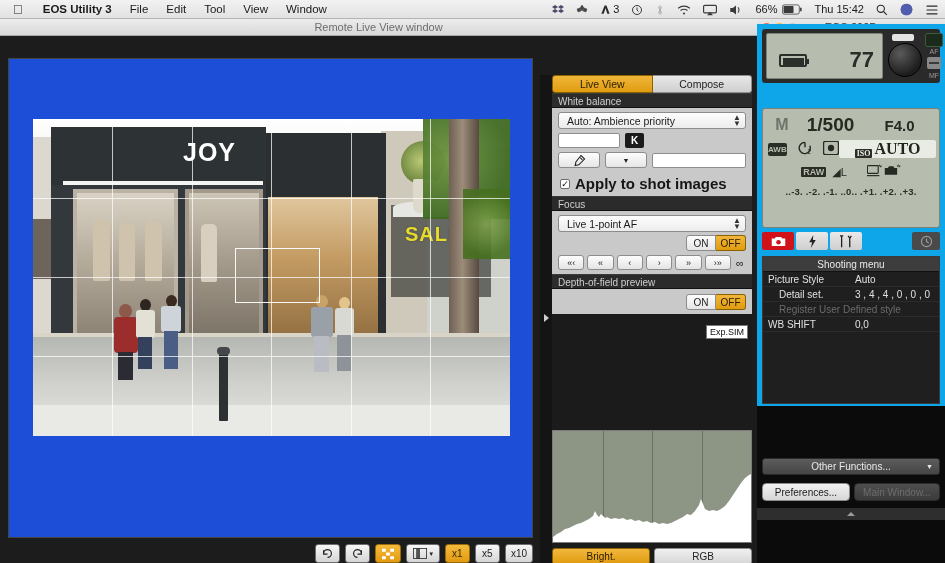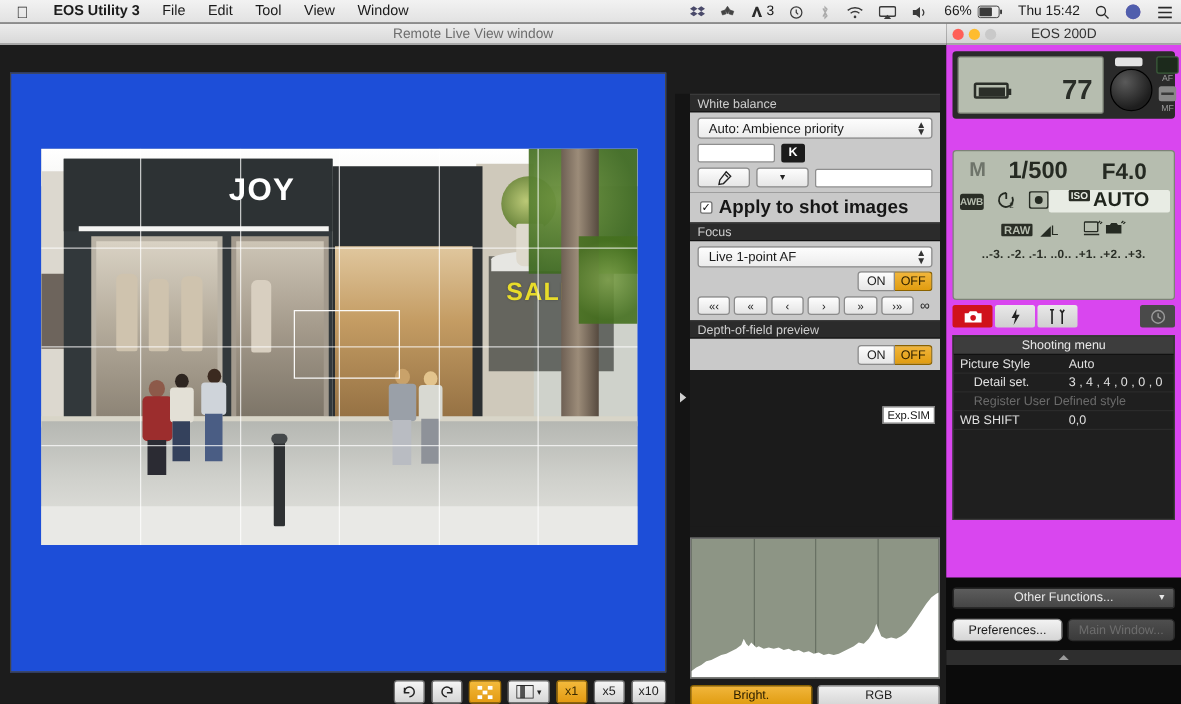--- a/index.html
+++ b/index.html
@@ -139,21 +139,21 @@
   #divarrow{position:absolute;left:544px;top:278px;width:0;height:0;
     border-top:4px solid transparent;border-bottom:4px solid transparent;border-left:5px solid #cfcfcf;}
 
   
   #cam{position:absolute;left:757px;top:19px;width:188px;height:544px;background:#0b0b0b;}
   #camtitle{height:17px;background:linear-gradient(180deg,#e9e9e9,#d4d4d4);position:relative;
     border-bottom:1px solid #a8a8a8;}
   #camtitle .t{position:absolute;left:0;right:0;text-align:center;line-height:17px;font-size:11px;color:#333;}
   .tl{position:absolute;top:4px;width:9px;height:9px;border-radius:50%;}
   #tl1{left:5px;background:#ff5f57;} #tl2{left:18px;background:#febc2e;} #tl3{left:31px;background:#c9c9c9;}
-  #cambody{position:absolute;left:0;top:17px;width:188px;height:426px;background:#d946ef;}
+  #cambody{position:absolute;left:0;top:5px;width:188px;height:382px;background:#0ea5e9;}
   #toprow{position:absolute;left:5px;top:5px;width:178px;height:54px;background:#2a2a2a;border-radius:3px;}
   #lcd1{position:absolute;left:4px;top:4px;width:117px;height:46px;background:#b6bdaf;border-radius:2px;
     border:1px solid #7c8276;}
   #batt{position:absolute;left:12px;top:20px;width:28px;height:13px;border:2px solid #2b2f29;border-radius:2px;}
   #batt:after{content:"";position:absolute;right:-4px;top:3px;width:3px;height:5px;background:#2b2f29;}
   #battfill{position:absolute;left:2px;top:2px;width:21px;height:7px;background:#2b2f29;}
   #shots{position:absolute;right:8px;top:13px;font-size:22px;color:#2a2e28;font-weight:bold;
     font-family:"Liberation Sans",sans-serif;}
   #dial{position:absolute;left:126px;top:14px;width:34px;height:34px;border-radius:50%;
     background:radial-gradient(circle at 35% 30%,#5a5a5a,#1e1e1e 70%);border:1px solid #000;}
@@ -168,25 +168,25 @@
   #nameinp{position:absolute;left:0;top:0;width:151px;height:17px;background:#f2f2f2;border:1px solid #8a8a8a;
     border-radius:2px;color:#111;font-size:10.5px;padding:0 4px;line-height:15px;}
   #folderbtn{position:absolute;right:0;top:0;width:24px;height:17px;background:#e8e8e8;border:1px solid #8a8a8a;
     border-radius:2px;display:flex;align-items:center;justify-content:center;gap:2px;}
   #lcd2{position:absolute;left:5px;top:84px;width:178px;height:120px;background:#b6bdaf;border-radius:3px;
     border:1px solid #7c8276;padding:4px 5px;}
   .l2row{display:flex;align-items:center;height:24px;}
   .box{display:flex;align-items:center;justify-content:center;color:#2a2e28;}
   #mode{width:28px;font-size:16px;font-weight:bold;color:#6e746a;}
   #shutter{flex:1;text-align:center;font-size:19px;font-weight:bold;color:#252a22;}
-  #aperture{flex:1;text-align:center;font-size:18px;font-weight:bold;color:#252a22;}
+  #aperture{flex:1;text-align:center;font-size:15px;font-weight:bold;color:#252a22;}
   #awb{width:28px;height:13px;background:#2a2e26;color:#b6bdaf;font-size:8px;font-weight:bold;
     display:flex;align-items:center;justify-content:center;border-radius:2px;}
   .l2icon{color:#252a22;font-size:14px;margin-left:10px;}
-  #isobox{margin-left:auto;background:#e8ece4;padding:0 16px;border-radius:2px;display:flex;align-items:flex-start;gap:2px;}
+  #isobox{margin-left:auto;background:#e8ece4;padding:0 16px;border-radius:2px;display:flex;align-items:flex-end;gap:2px;font-family:Liberation Serif, serif;}
   #isolbl{font-size:8px;font-weight:bold;background:#2a2e26;color:#e8ece4;padding:0 2px;border-radius:1px;}
   #isoval{font-size:16px;font-weight:bold;color:#1f241c;}
   #qualrow{display:flex;align-items:center;justify-content:center;gap:6px;height:22px;color:#252a22;}
   #rawtag{font-size:9px;font-weight:bold;background:#2a2e26;color:#b6bdaf;padding:0 2px;border-radius:1px;}
   #expscale{height:16px;display:flex;align-items:center;justify-content:center;
     font-size:9.5px;color:#2a2e26;letter-spacing:.2px;font-weight:bold;}
   #tabrow{position:absolute;left:5px;top:208px;width:178px;height:18px;display:flex;gap:2px;}
   .ctab{width:32px;height:18px;border-radius:2px;display:flex;align-items:center;justify-content:center;
     background:linear-gradient(180deg,#e9e9e9,#cfcfcf);color:#222;font-size:11px;}
   .ctab.sel{background:#d0121b;color:#fff;}
@@ -426,20 +426,24 @@
         <div class="tbtn">x5</div>
         <div class="tbtn">x10</div>
       </div>
     </div>
 
     <div id="divider"></div>
     <div id="divarrow"></div>
 
     <div id="ctrl">
 
+      <div class="tabs">
+        <div class="tab active">Live View</div>
+        <div class="tab idle">Compose</div>
+      </div>
 
       <div class="sechdr">White balance</div>
       <div class="secbody">
         <div class="selbox">
           <span>Auto: Ambience priority</span>
           <span class="arr">▲<br>▼</span>
         </div>
         <div class="row">
           <div class="wbtext"></div>
           <div class="kbtn">K</div>

